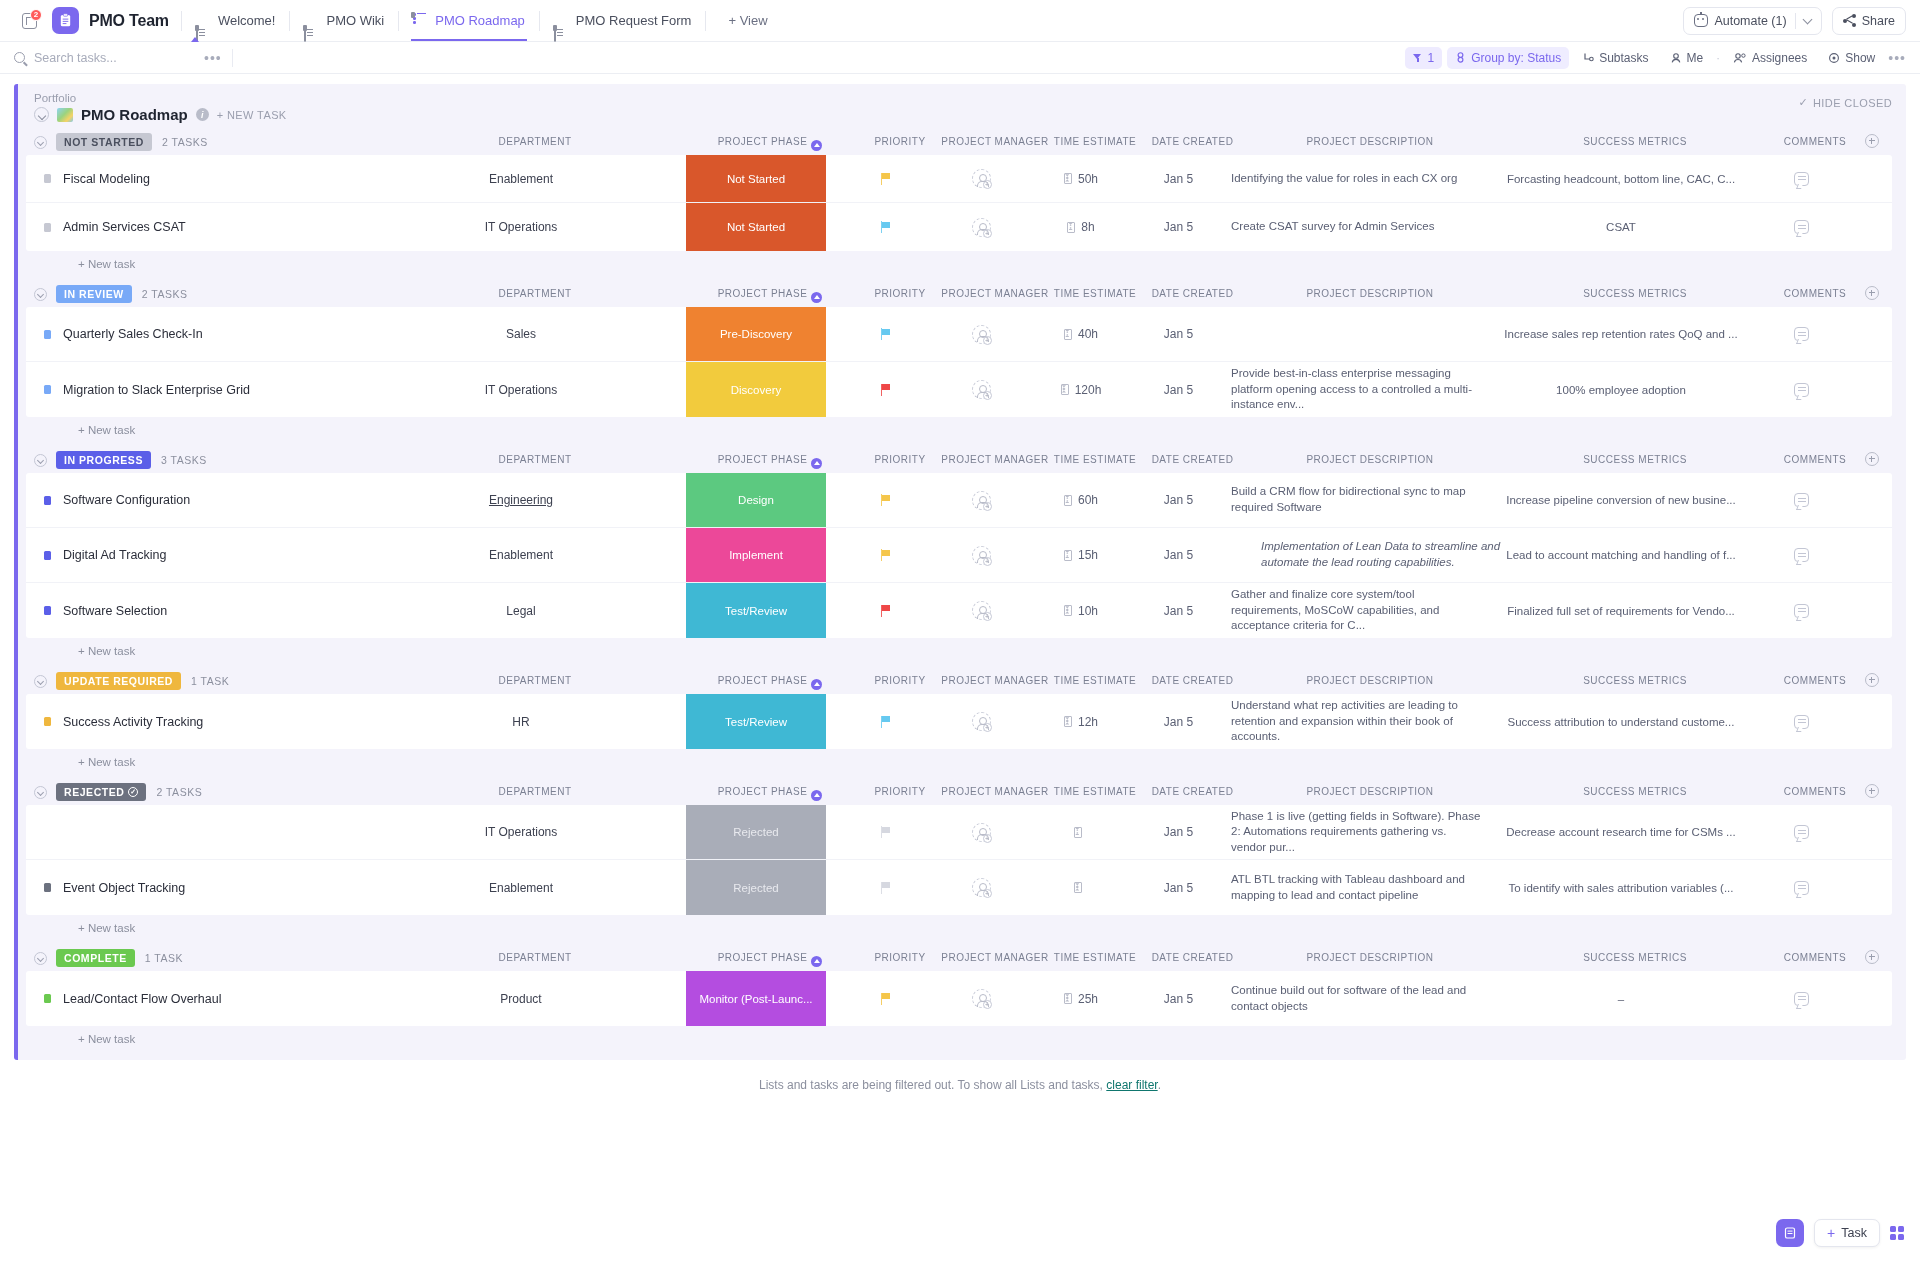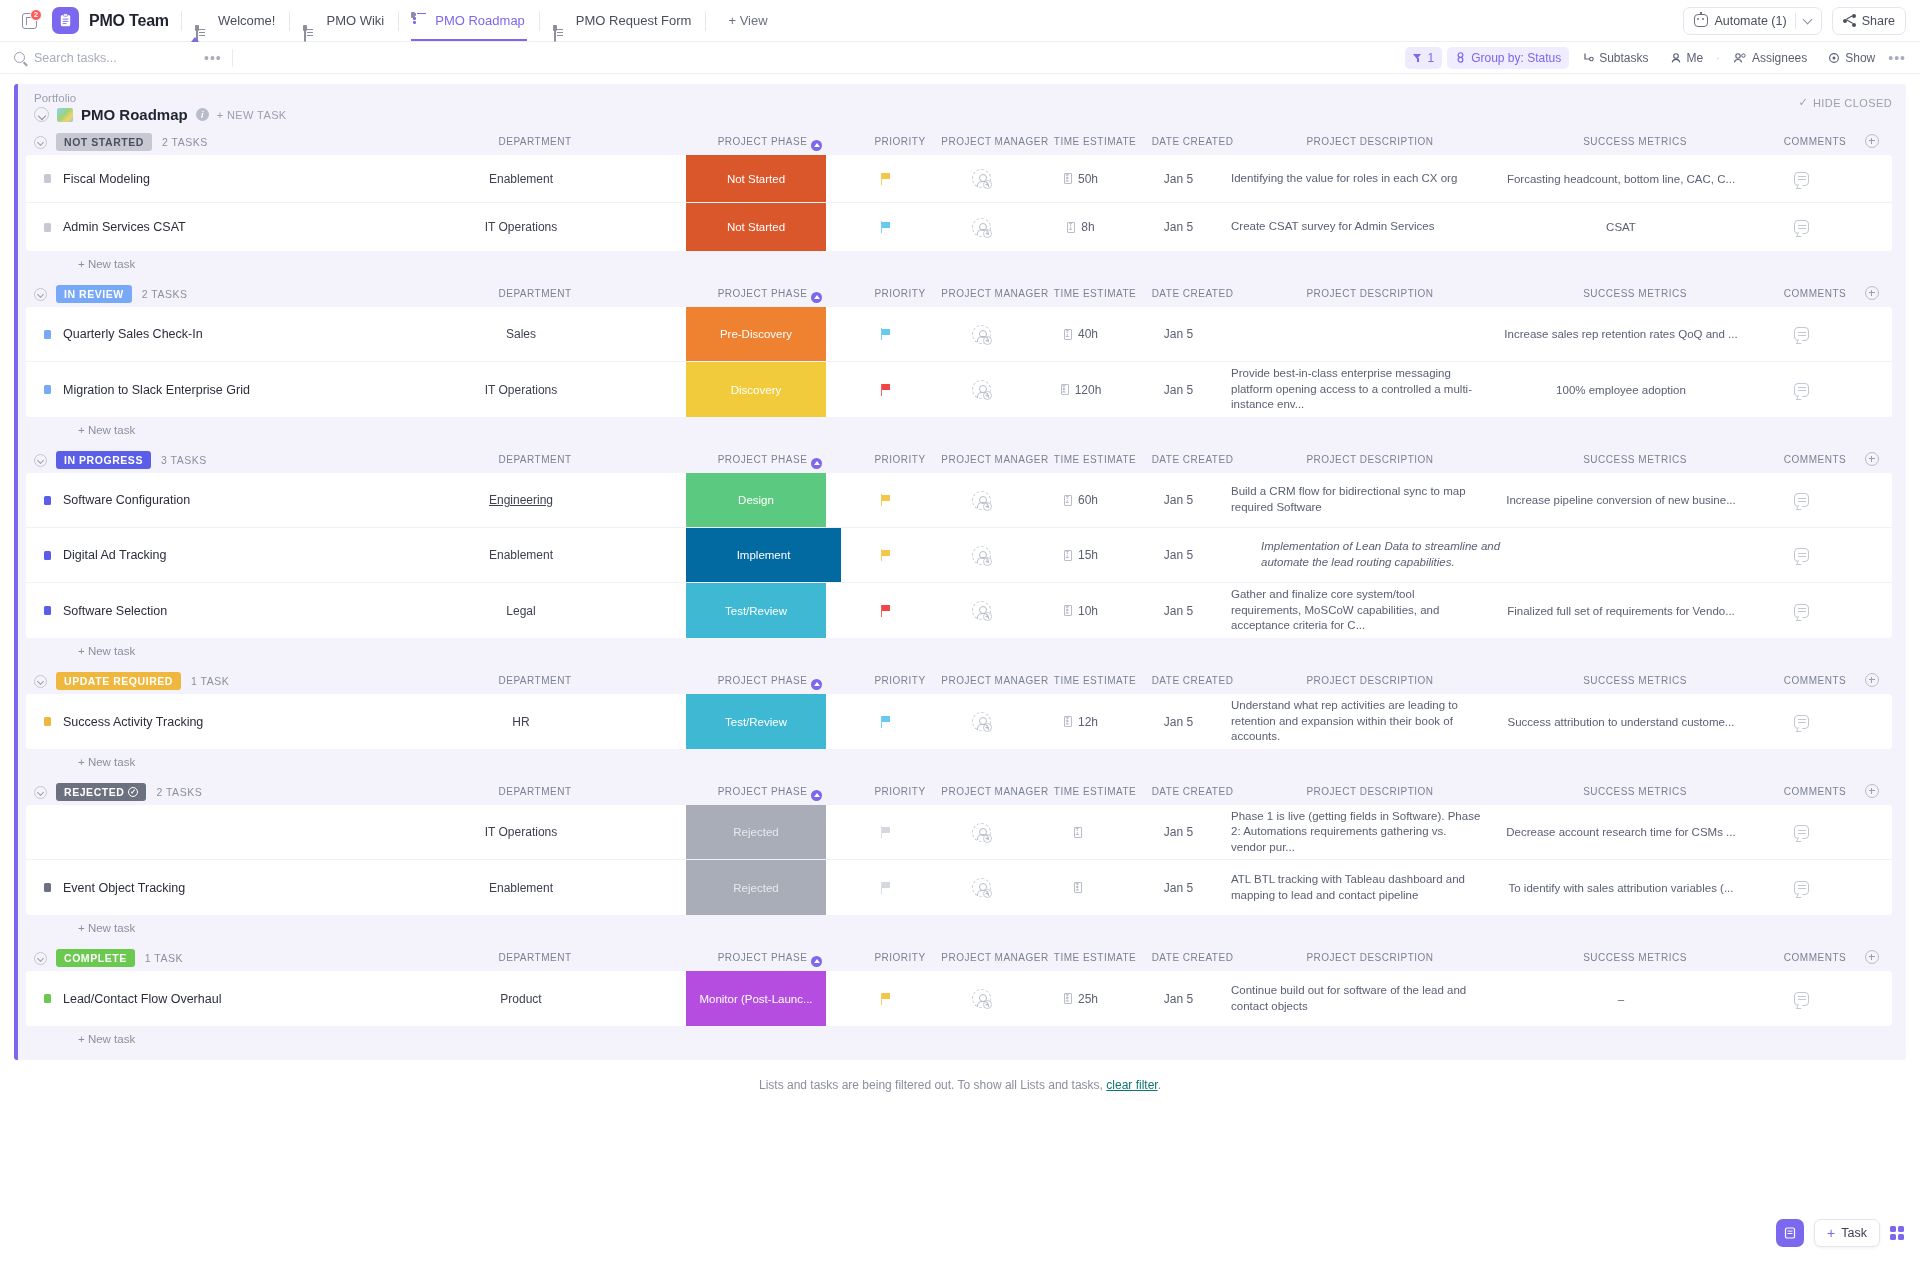--- a/index.html
+++ b/index.html
@@ -602,21 +602,21 @@
               </div>
             </div>
             <div class="row tall">
               <div class="cell task-name-cell" style="left: 0px; width: 430px;">
                 <span class="sq" style="background: rgb(91, 95, 232);"></span>
                 <span class="task-name">Digital Ad Tracking</span>
               </div>
               <div class="cell ctr" style="left: 430px; width: 130px;">
                 <span style="width: 100%; text-align: center;">Enablement</span>
               </div>
-              <div class="cell phase-cell" style="left: 660px; width: 155px; background: #0369a1;">
+              <div class="cell phase-cell" style="left: 660px; width: 140px; background: #ec4899;">
                 <span>Implement</span>
               </div>
               <div class="cell ctr" style="left: 810px; width: 100px;">
                 <span class="flag" style="color: rgb(245, 198, 74);">
                   <i></i>
                   <b></b>
                 </span>
               </div>
               <div class="cell ctr" style="left: 890px; width: 130px;">
                 <span class="avatar-add" style="position: relative;">
@@ -627,20 +627,23 @@
                 <span class="time-wrap" style="width: 100%;">
                   <span class="hourglass"></span>
                   <span>15h</span>
                 </span>
               </div>
               <div class="cell ctr" style="left: 1095px; width: 115px;">
                 <span style="width: 100%; text-align: center; color: rgb(91, 96, 116);">Jan 5</span>
               </div>
               <div class="cell desc" style="left: 1225px; width: 270px; font-style: italic;">
                 <span>Implementation of Lean Data to streamline and automate the lead routing capabilities.</span>
+              </div>
+              <div class="cell metric" style="left: 1470px; width: 250px;">
+                <span>Lead to account matching and handling of f...</span>
               </div>
               <div class="cell ctr" style="left: 1720px; width: 110px;">
                 <span class="cmt"></span>
               </div>
             </div>
             <div class="row tall">
               <div class="cell task-name-cell" style="left: 0px; width: 430px;">
                 <span class="sq" style="background: rgb(91, 95, 232);"></span>
                 <span class="task-name">Software Selection</span>
               </div>

